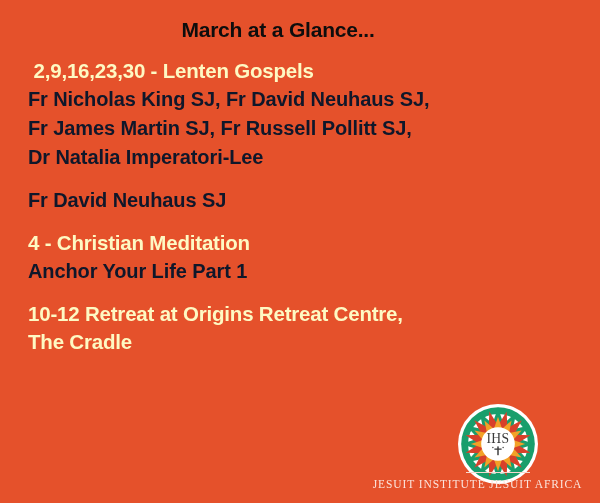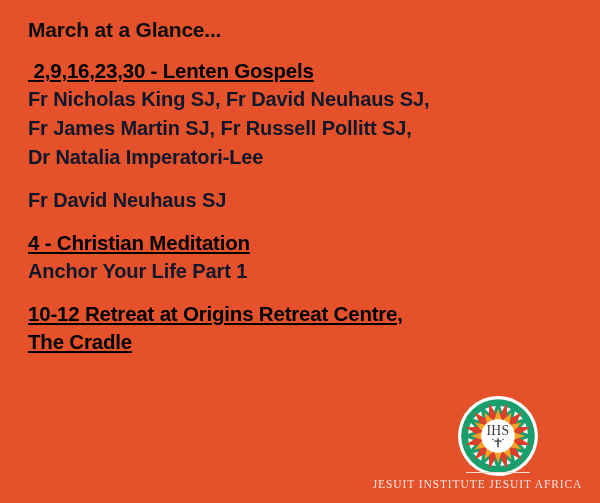--- a/index.html
+++ b/index.html
@@ -27,35 +27,35 @@
     width: 500px;
   }
   .poster-title {
     font-size: 21px;
     font-weight: bold;
     color: #0d0d0d;
     letter-spacing: -0.2px;
     line-height: 26px;
     margin: 0 0 14px 0;
     white-space: pre;
+    text-align: center;
   }
   .event-block {
     margin: 0 0 14px 0;
   }
   .event-block.tight {
   }
   .event-heading {
     font-size: 20.5px;
     font-weight: bold;
-    color: #000000;
+    color: #fef9c3;
     line-height: 28px;
     letter-spacing: -0.2px;
     margin: 0;
     white-space: pre-wrap;
-    text-decoration: underline;
   }
   .event-sub {
     font-size: 20px;
     font-weight: bold;
     color: #0f172a;
     line-height: 29px;
     letter-spacing: -0.1px;
     margin: 0;
     white-space: pre-wrap;
   }
@@ -63,21 +63,21 @@
   #logo-area {
     position: absolute;
     left: 370px;
     top: 388px;
     width: 215px;
     height: 104px;
   }
   #logo-mark {
     position: absolute;
     left: 88px;
-    top: 8px;
+    top: 16px;
     width: 80px;
     height: 80px;
   }
   #logo-divider {
     position: absolute;
     left: 96px;
     top: 84px;
     width: 64px;
     height: 1px;
     background: #f6d9cf;

